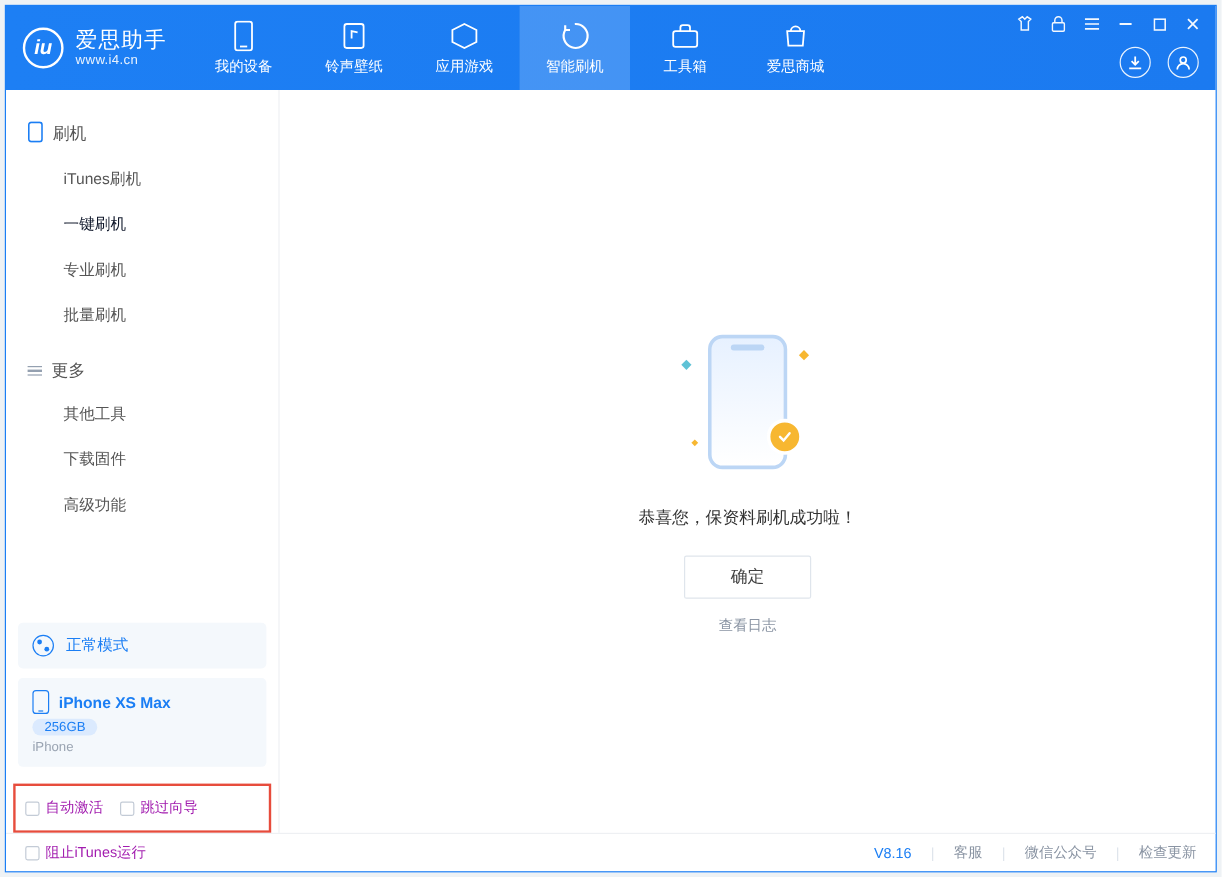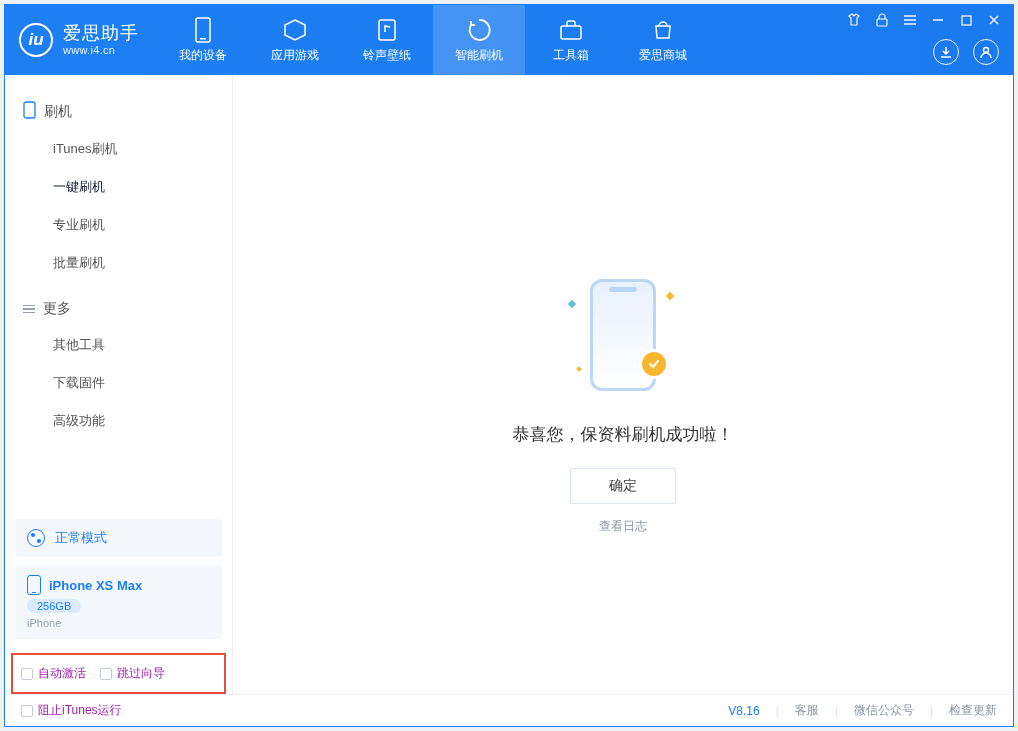--- a/index.html
+++ b/index.html
@@ -41,21 +41,21 @@
 .cb { display: flex; align-items: center; gap: 5px; color: #a21caf; font-size: 12px; cursor: pointer; justify-content: center; }
 .cb-box { width: 12px; height: 12px; border: 1px solid #c3cbd6; border-radius: 2px; }
 .main { flex: 1; display: flex; flex-direction: column; align-items: center; }
 .result { margin-top: 190px; display: flex; flex-direction: column; align-items: center; }
 .phone-ill { width: 160px; height: 140px; position: relative; display:flex; align-items:center; justify-content:center; }
 .phone { width: 66px; height: 112px; border: 3px solid #bcd6f5; border-radius: 12px; background: linear-gradient(180deg,#e7f1ff,#fff); position: relative; }
 .phone::before { content:""; position:absolute; top:5px; left:50%; transform:translateX(-50%); width:28px; height:5px; background:#bcd6f5; border-radius:3px; }
 .okbadge { position:absolute; right:34px; bottom:26px; width:30px; height:30px; background:#f7b731; border:3px solid #fff; border-radius:50%; display:flex; align-items:center; justify-content:center; }
 .sparkle { position:absolute; width:6px; height:6px; background:#f7b731; transform:rotate(45deg); }
 .sparkle.s1{ left:26px; top:36px; background:#5ec2d6;} .sparkle.s2{ right:30px; top:28px;} .sparkle.s3{ left:34px; bottom:34px; width:4px; height:4px;}
-.msg { font-size: 17px; color: #333; margin-top: 18px; }
+.msg { font-size: 14px; color: #333; margin-top: 18px; }
 .okbtn { margin-top: 22px; border: 1px solid #dfe5ec; background: #fff; padding: 8px 38px; font-size: 14px; color: #404040; cursor: pointer; border-radius: 2px; }
 .loglink { margin-top: 14px; font-size: 12px; color: #8a94a3; cursor: pointer; }
 .statusbar { height: 32px; border-top: 1px solid #eef0f3; display: flex; align-items: center; padding: 0 16px; font-size: 12px; color: #8a94a3; gap: 16px; }
 .statusbar .spacer { flex: 1; }
 .sep { color: #dfe5ec; }
 .slink { cursor:pointer; }
 .ver { color:#1b7ef4; cursor:pointer; }
 .hamb { display:flex; flex-direction:column; gap:2px; }
 .hamb span{ width:12px; height:1.5px; background:#94a0b0; }
 .dev-icon{ width:14px; height:20px; border:1.5px solid #1b7ef4; border-radius:3px; position:relative; }
@@ -81,34 +81,34 @@
         <span class="tab-icon">
             <svg width="20" height="26" viewBox="0 0 20 26">
               <rect x="3" y="1" width="14" height="24" rx="2" fill="none" stroke="#fff" stroke-width="1.5"></rect>
               <rect x="7" y="21" width="6" height="1.5" fill="#fff"></rect>
             </svg>
           </span>
         <span class="tab-label">我的设备</span>
       </div>
       <div class="tab">
         <span class="tab-icon">
-            <svg width="24" height="24" viewBox="0 0 24 24">
-              <path d="M12 2 L22 7 L22 17 L12 22 L2 17 L2 7 Z" fill="none" stroke="#fff" stroke-width="1.5"></path>
-            </svg>
-          </span>
-        <span class="tab-label">应用游戏</span>
-      </div>
-      <div class="tab">
-        <span class="tab-icon">
             <svg width="22" height="24" viewBox="0 0 22 24">
               <rect x="3" y="2" width="16" height="20" rx="2" fill="none" stroke="#fff" stroke-width="1.5"></rect>
               <path d="M9 14 L9 8 L14 9" fill="none" stroke="#fff" stroke-width="1.5"></path>
             </svg>
           </span>
         <span class="tab-label">铃声壁纸</span>
+      </div>
+      <div class="tab">
+        <span class="tab-icon">
+            <svg width="24" height="24" viewBox="0 0 24 24">
+              <path d="M12 2 L22 7 L22 17 L12 22 L2 17 L2 7 Z" fill="none" stroke="#fff" stroke-width="1.5"></path>
+            </svg>
+          </span>
+        <span class="tab-label">应用游戏</span>
       </div>
       <div class="tab active">
         <span class="tab-icon">
             <svg width="24" height="24" viewBox="0 0 24 24">
               <path d="M12 2 A10 10 0 1 1 4 7" fill="none" stroke="#fff" stroke-width="1.8"></path>
               <path d="M4 3 L4 7 L8 7" fill="none" stroke="#fff" stroke-width="1.8"></path>
             </svg>
           </span>
         <span class="tab-label">智能刷机</span>
       </div>

